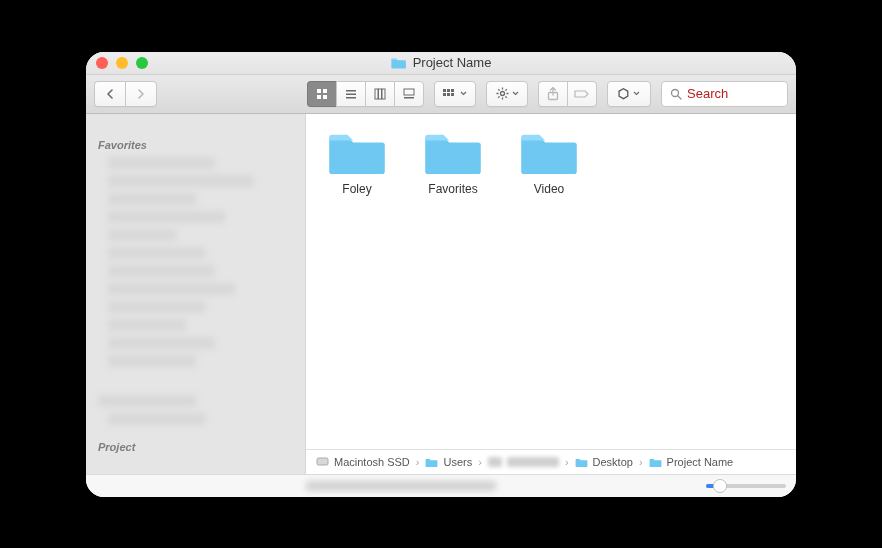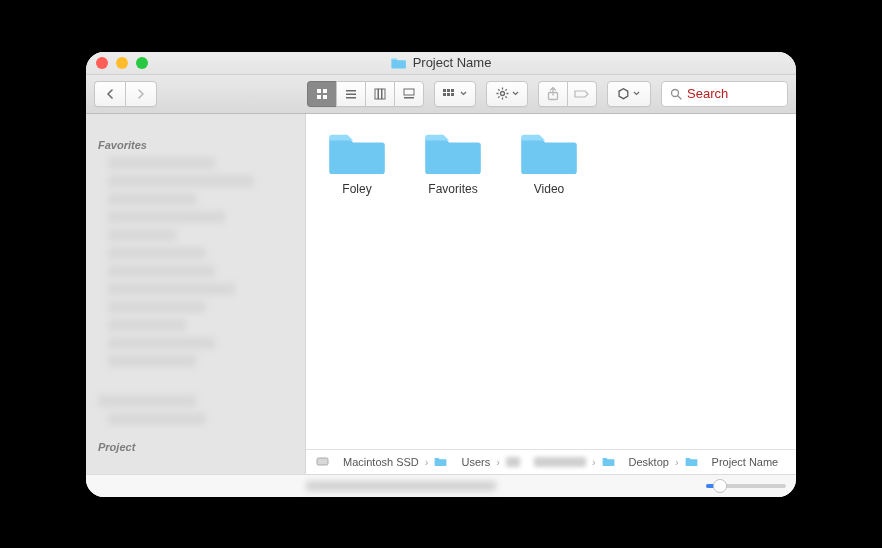--- a/index.html
+++ b/index.html
@@ -158,21 +158,21 @@
   height: 24px;
   border-top: 1px solid #e2e2e2;
   display: flex;
   align-items: center;
   padding: 0 10px;
   font-size: 11px;
   color: #555;
   gap: 4px;
   overflow: hidden;
 }
-.crumb { display: flex; align-items: center; gap: 14px; white-space: nowrap; }
+.crumb { display: flex; align-items: flex-end; gap: 5px; white-space: nowrap; }
 .crumb svg { flex-shrink: 0; }
 .crumb .pix {
   display: inline-block;
   height: 10px;
   background: #cfcfcf;
   filter: blur(2px);
   border-radius: 1px;
 }
 .sep { color: #aaa; padding: 0 2px; }
 .statusbar {

